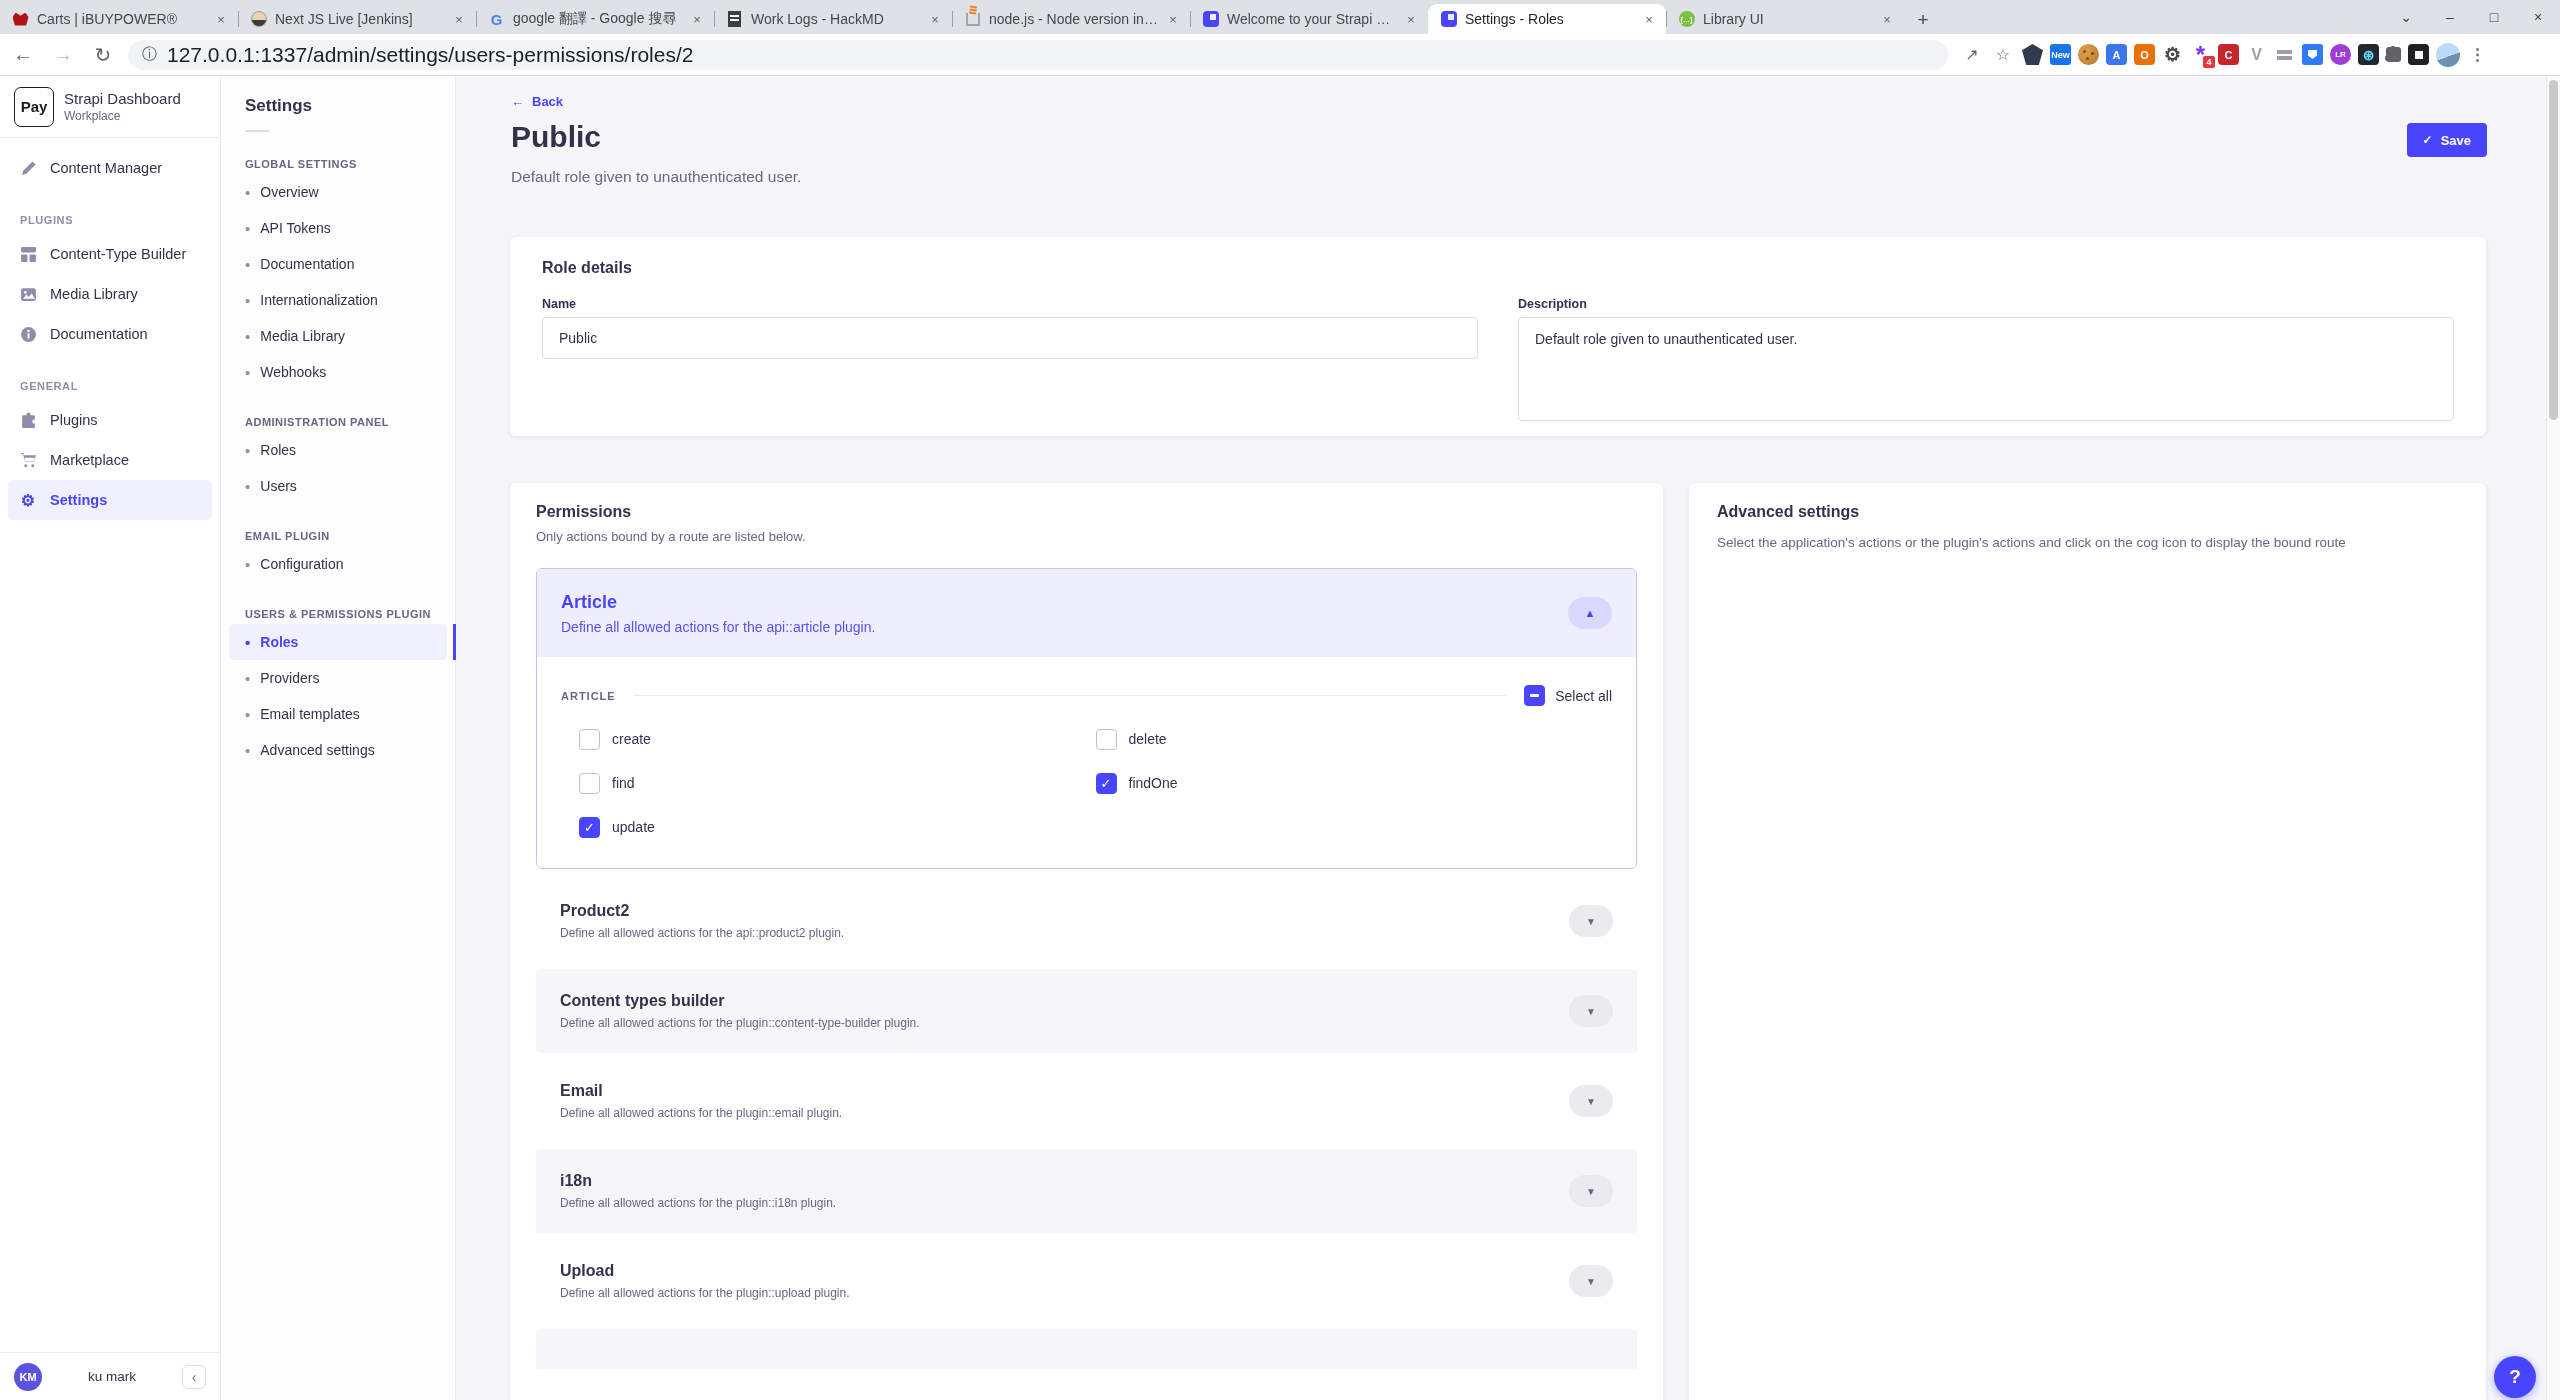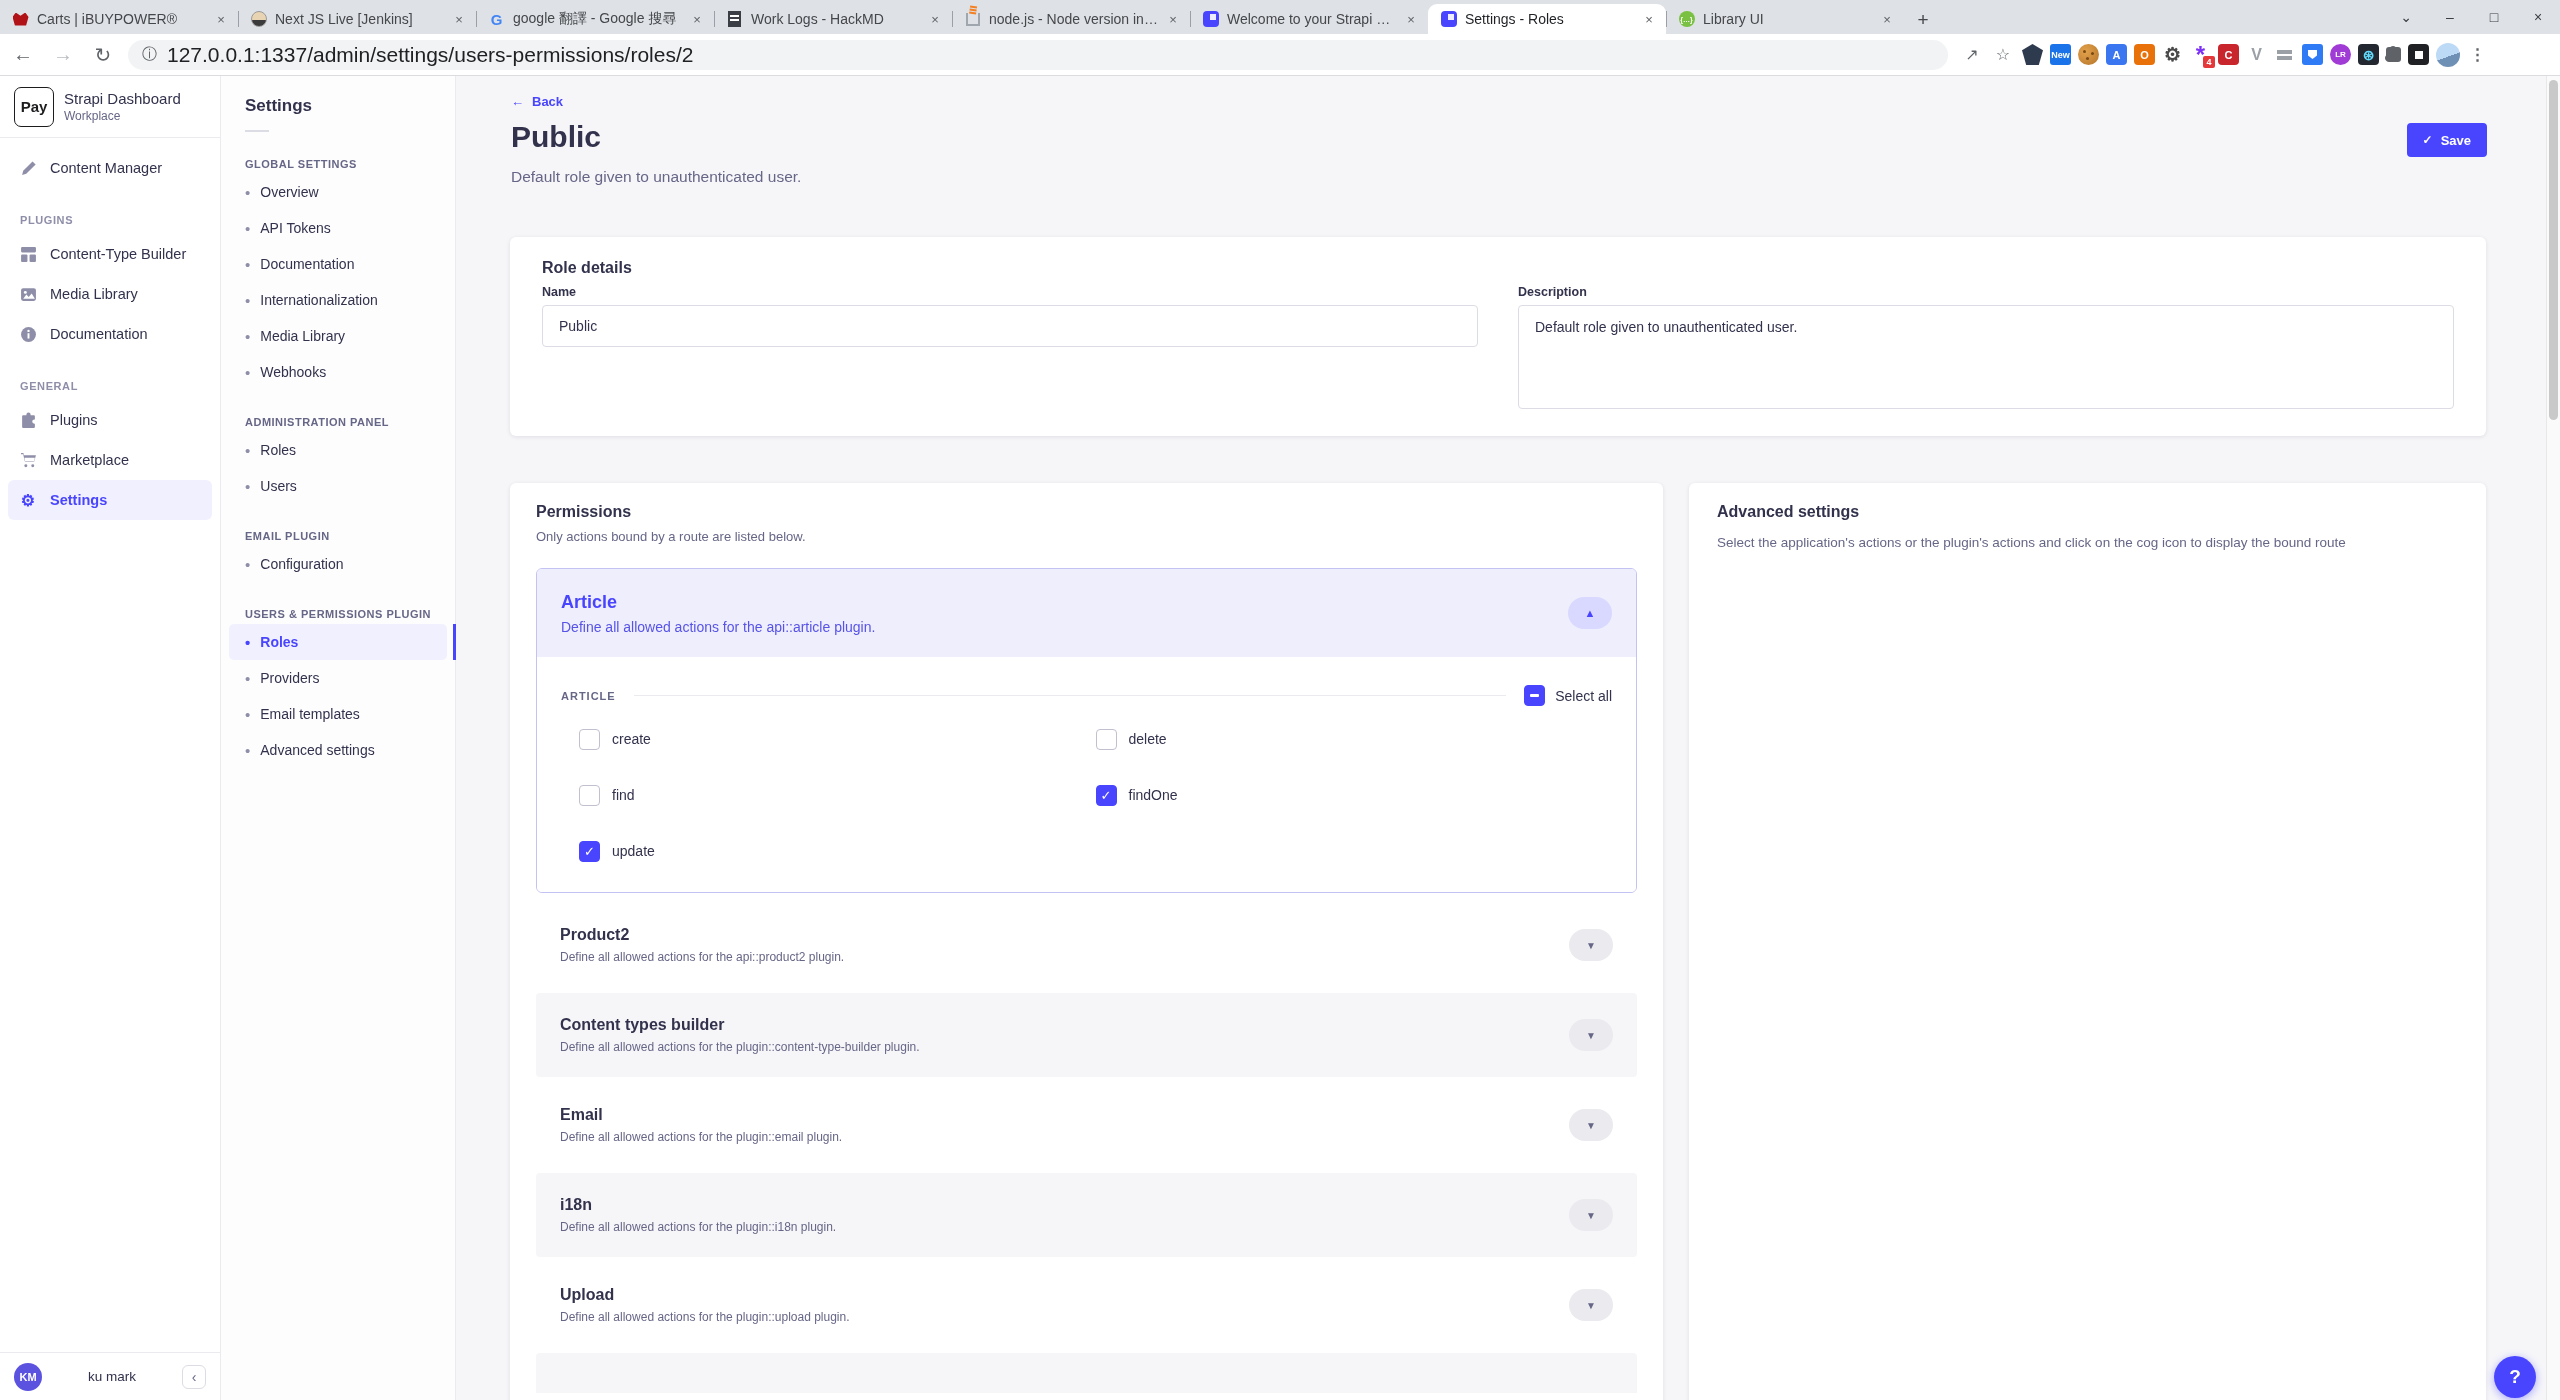--- a/index.html
+++ b/index.html
@@ -98,21 +98,21 @@
   .content { flex:1; height:100%; position:relative; background:#f6f6f9; overflow:hidden; }
   .back-link { position:absolute; left:55px; top:18px; display:flex; align-items:center; gap:8px; font-size:13px; font-weight:600; color:#4945ff; cursor:pointer; }
   .page-title { position:absolute; left:55px; top:44px; font-size:30px; font-weight:700; color:#32324d; }
   .page-sub { position:absolute; left:55px; top:92px; font-size:15.5px; color:#666687; }
   .save-btn { position:absolute; right:73px; top:47px; height:34px; background:#4945ff; color:#fff; border:none; border-radius:4px; font-size:13px; font-weight:600; display:flex; align-items:center; gap:8px; padding:0 16px; cursor:pointer; font-family:inherit; }
   .save-check { font-size:12px; }
 
   .card { background:#ffffff; border-radius:6px; box-shadow:0 1px 4px rgba(33,33,52,.1); position:absolute; }
   .role-card { left:54px; top:161px; width:1976px; height:199px; padding:22px 32px; }
   .card-h { font-size:16px; font-weight:700; color:#32324d; }
-  .role-grid { display:grid; grid-template-columns:1fr 1fr; gap:40px; margin-top:8px; }
+  .role-grid { display:grid; grid-template-columns:1fr 1fr; gap:40px; margin-top:20px; }
   .field-label { font-size:12.5px; font-weight:600; color:#32324d; margin-bottom:6px; }
   .text-input { width:100%; height:42px; border:1px solid #dcdce4; border-radius:4px; padding:0 16px; font-size:14px; color:#32324d; font-family:inherit; background:#fff; }
   .text-area { width:100%; height:104px; border:1px solid #dcdce4; border-radius:4px; padding:12px 16px; font-size:14px; color:#32324d; font-family:inherit; background:#fff; resize:none; line-height:1.4; }
 
   .perm-card { left:54px; top:407px; width:1153px; height:990px; padding:20px 26px; }
   .perm-sub { font-size:13px; color:#666687; margin-top:8px; }
 
   .accordion-open { margin-top:24px; border:1px solid #c4c2f3; border-radius:6px; overflow:hidden; }
   .acc-head { background:#eeeefc; height:88px; display:flex; align-items:center; padding:0 24px; }
   .acc-head-txt { flex:1; }
@@ -121,21 +121,21 @@
   .acc-toggle { width:44px; height:32px; border-radius:16px; border:none; background:#d9d8ff; color:#4945ff; font-size:11px; display:flex; align-items:center; justify-content:center; cursor:pointer; }
   .acc-body { background:#fff; padding:28px 24px 30px 24px; }
   .group-row { display:flex; align-items:center; }
   .group-label { font-size:11px; font-weight:700; letter-spacing:1px; color:#666687; }
   .group-line { flex:1; height:1px; background:#eaeaef; margin:0 18px; }
   .selectall { display:flex; align-items:center; gap:10px; cursor:pointer; }
   .cb { width:21px; height:21px; border:1px solid #c0c0cf; border-radius:4px; background:#fff; display:flex; align-items:center; justify-content:center; flex:none; cursor:pointer; }
   .cb.checked { background:#4945ff; border-color:#4945ff; color:#fff; font-size:13px; }
   .cb.indeterminate { background:#4945ff; border-color:#4945ff; }
   .cb.indeterminate::after { content:""; width:9px; height:2.5px; background:#fff; border-radius:1px; }
-  .cb-grid { display:grid; grid-template-columns:1fr 1fr; margin-top:22px; row-gap:34px; padding-left:18px; }
+  .cb-grid { display:grid; grid-template-columns:1fr 1fr; margin-top:22px; row-gap:22px; padding-left:18px; }
   .cb-row { display:flex; align-items:center; gap:12px; height:22px; }
   .cb-label { font-size:14px; color:#32324d; }
 
   .acc-list { margin-top:10px; }
   .acc-row { height:84px; margin-top:6px; display:flex; align-items:center; padding:0 24px; border-radius:4px; }
   .acc-row.gray { background:#f6f6f9; }
   .acc-row-txt { flex:1; }
   .acc-row-title { font-size:16px; font-weight:700; color:#32324d; }
   .acc-row-desc { font-size:12px; color:#666687; margin-top:6px; }
   .acc-chev { width:44px; height:32px; border-radius:16px; border:none; background:#eaeaef; color:#666687; font-size:10px; display:flex; align-items:center; justify-content:center; cursor:pointer; }

